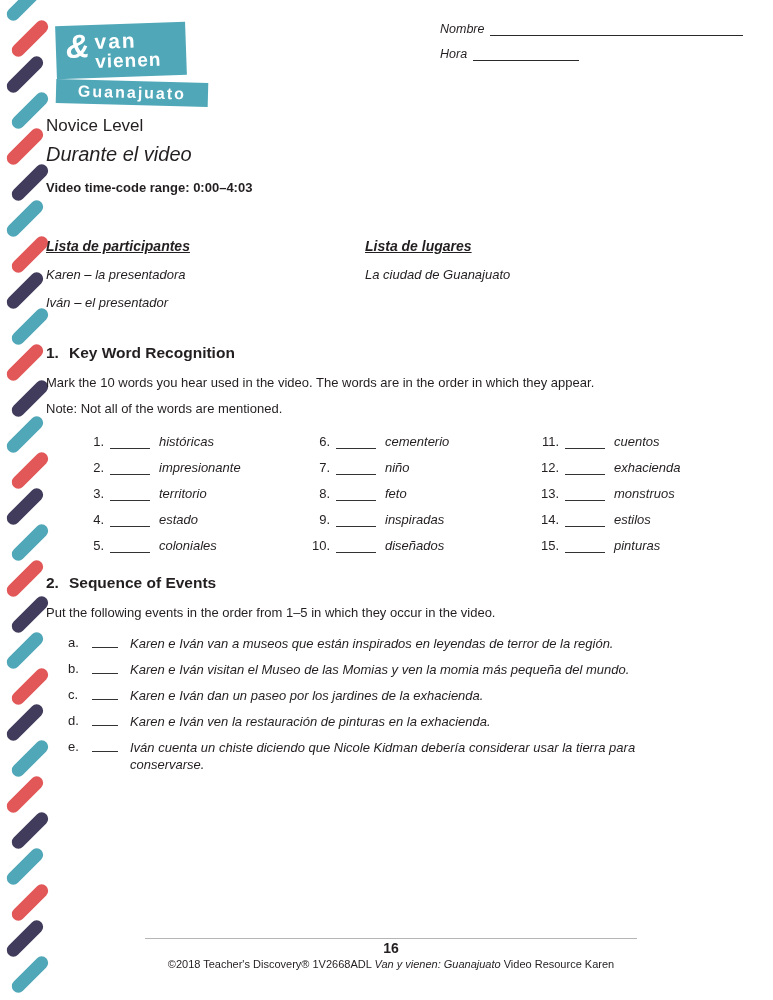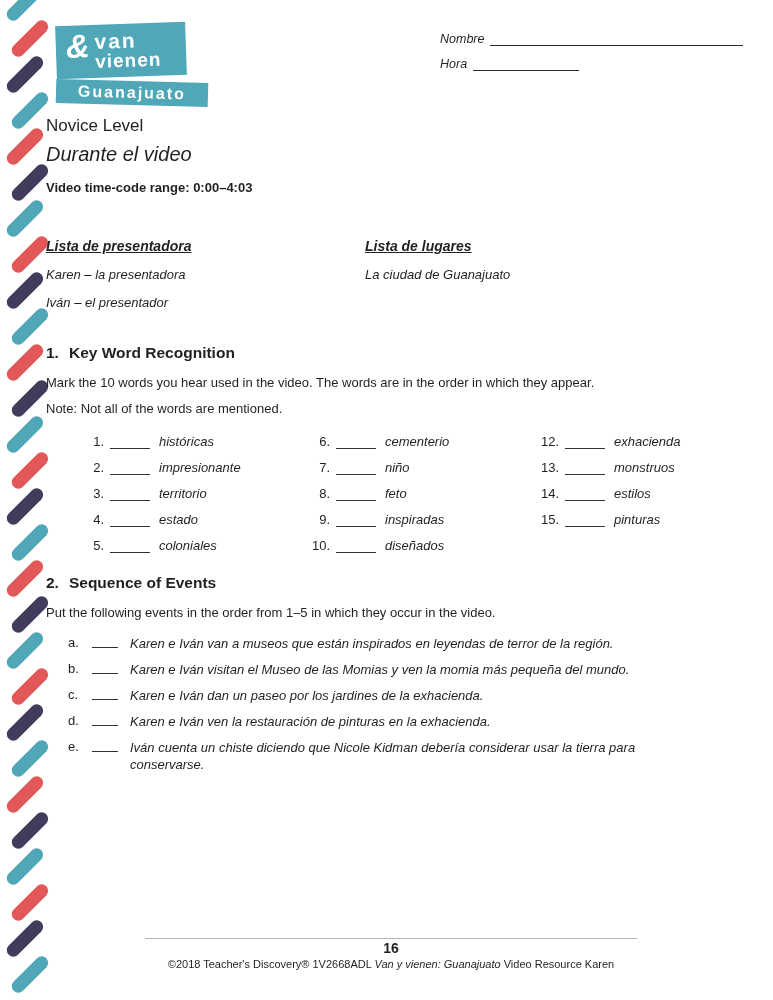--- a/index.html
+++ b/index.html
@@ -26,21 +26,21 @@
   .logo-amp { font-size:33px; font-weight:bold; font-style:italic; line-height:0.9; }
   .logo-words { display:flex; flex-direction:column; }
   .logo-van { font-size:21px; font-weight:bold; letter-spacing:2px; line-height:1; }
   .logo-vienen { font-size:19px; font-weight:bold; letter-spacing:1px; line-height:1.1; }
   .logo-bottom {
     background:#4FA7B8; color:#fff; font-weight:bold; font-size:16px; letter-spacing:2px;
     padding:3px 8px; margin-top:4px; transform:rotate(1.5deg); width:152px; text-align:center;
   }
 
   
-  .header-fields { position:absolute; left:440px; top:32px; font-size:12.5px; }
+  .header-fields { position:absolute; left:440px; top:22px; font-size:12.5px; }
   .field-row { display:flex; align-items:flex-end; margin-bottom:11px; }
   .field-label { font-style:italic; margin-right:6px; }
   .field-line { display:inline-block; border-bottom:1px solid #2a2a2a; height:12px; }
   .field-line.long { width:253px; }
   .field-line.short { width:106px; }
 
   
   .title-block { position:absolute; left:46px; top:108px; }
   .title-block h1 { font-size:19px; font-weight:bold; color:#1a1a1a; }
   .level { font-size:17px; margin-top:8px; }
@@ -146,21 +146,21 @@
   </div>
 
   <div class="title-block">
     <div class="level">Novice Level</div>
     <div class="subtitle">Durante el video</div>
     <div class="timecode">Video time-code range: 0:00–4:03</div>
   </div>
 
   <div class="lists-row">
     <div class="list-col participants">
-      <div class="list-heading">Lista de presentadora</div>
+      <div class="list-heading">Lista de participantes</div>
       <div class="list-item">Karen – la presentadora</div>
       <div class="list-item">Iván – el presentador</div>
     </div>
     <div class="list-col places">
       <div class="list-heading">Lista de lugares</div>
       <div class="list-item">La ciudad de Guanajuato</div>
     </div>
   </div>
 
   <div class="activity activity1">
@@ -212,20 +212,25 @@
           <span class="w-num">9.</span>
           <span class="blank"></span>
           <span class="w-word">inspiradas</span>
         </div>
       <div class="word-item">
           <span class="w-num">10.</span>
           <span class="blank"></span>
           <span class="w-word">diseñados</span>
         </div>
       <div class="word-item">
+          <span class="w-num">11.</span>
+          <span class="blank"></span>
+          <span class="w-word">cuentos</span>
+        </div>
+      <div class="word-item">
           <span class="w-num">12.</span>
           <span class="blank"></span>
           <span class="w-word">exhacienda</span>
         </div>
       <div class="word-item">
           <span class="w-num">13.</span>
           <span class="blank"></span>
           <span class="w-word">monstruos</span>
         </div>
       <div class="word-item">

